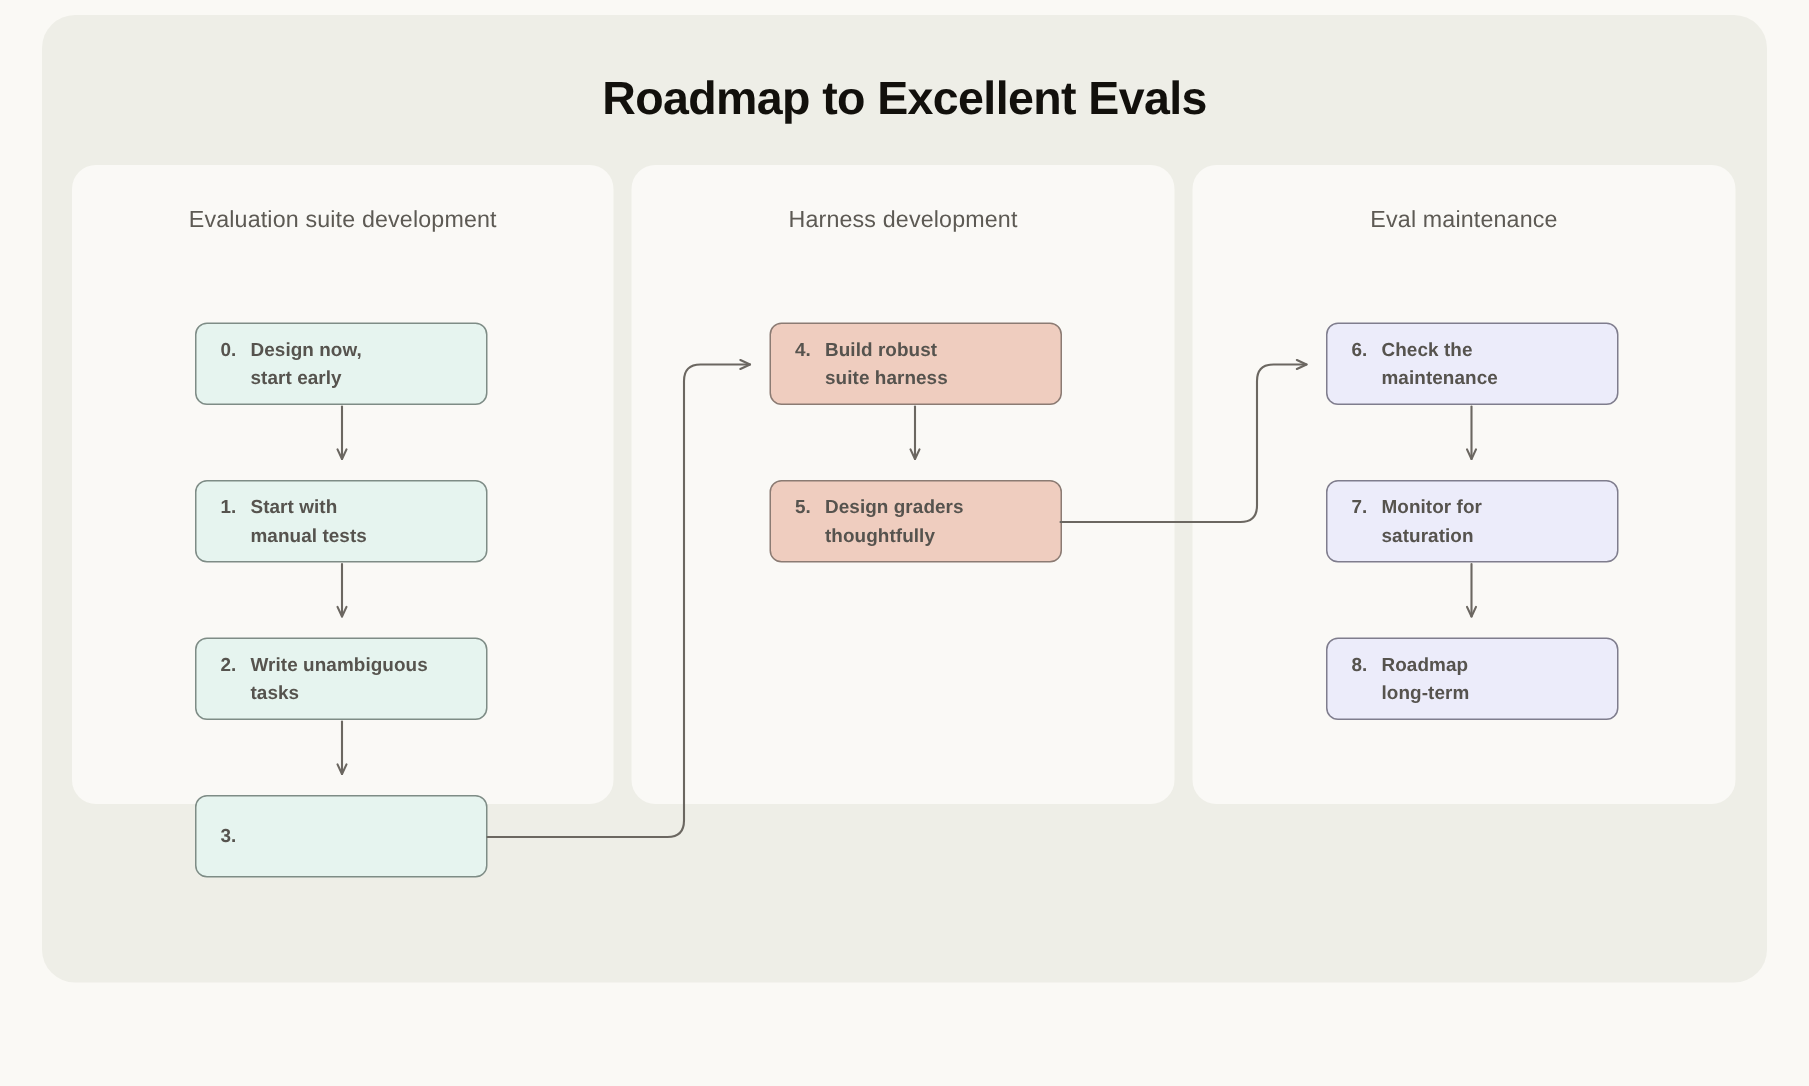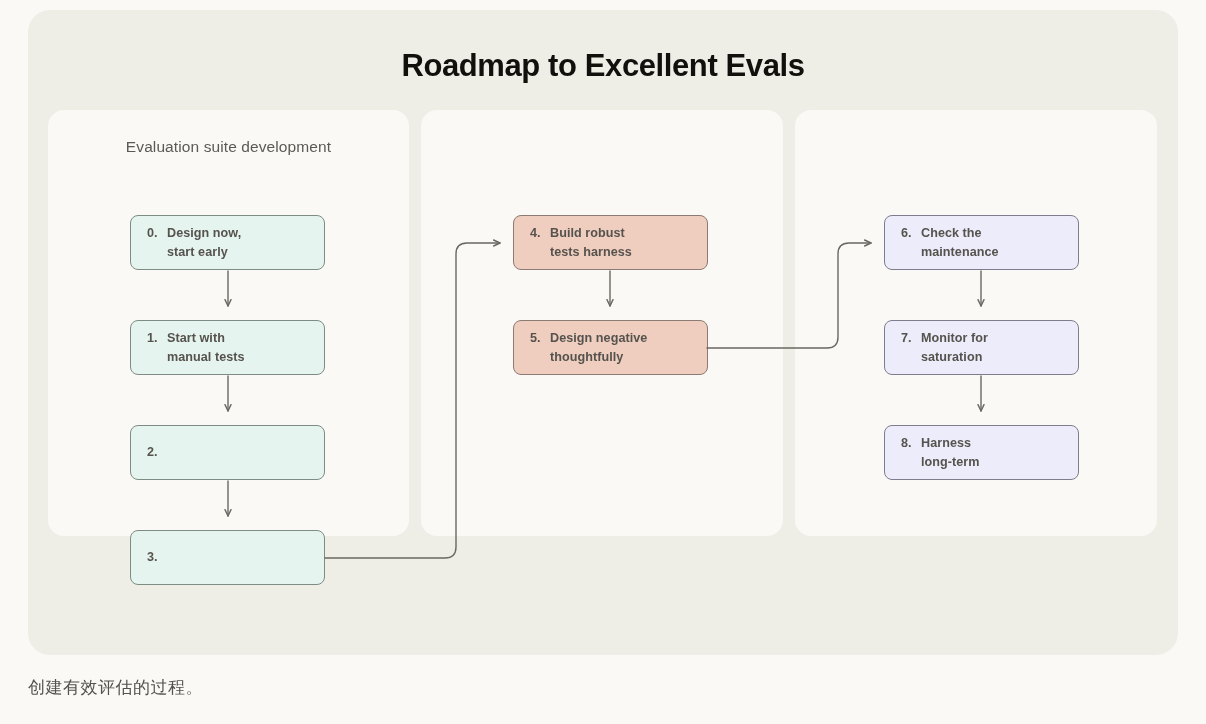--- a/index.html
+++ b/index.html
@@ -123,71 +123,75 @@
         <div class="node-inner">
           <span class="node-num">1.</span>
           <span class="node-label">Start with
 manual tests</span>
         </div>
       </div>
 
       <div class="node green" style="left:82px; top:315px;">
         <div class="node-inner">
           <span class="node-num">2.</span>
+          <span class="node-label">Write unambiguous
+tasks</span>
         </div>
       </div>
 
       <div class="node green" style="left:82px; top:420px;">
         <div class="node-inner">
           <span class="node-num">3.</span>
         </div>
       </div>
     </div>
 
     <div class="column-panel col-1">
+      <div class="column-header">Harness development</div>
 
       <div class="node pink" style="left:92px; top:105px;">
         <div class="node-inner">
           <span class="node-num">4.</span>
           <span class="node-label">Build robust
-tests harness</span>
+suite harness</span>
         </div>
       </div>
 
       <div class="node pink" style="left:92px; top:210px;">
         <div class="node-inner">
           <span class="node-num">5.</span>
-          <span class="node-label">Design negative
+          <span class="node-label">Design graders
 thoughtfully</span>
         </div>
       </div>
     </div>
 
     <div class="column-panel col-2">
+      <div class="column-header">Eval maintenance</div>
 
       <div class="node lavender" style="left:89px; top:105px;">
         <div class="node-inner">
           <span class="node-num">6.</span>
           <span class="node-label">Check the
 maintenance</span>
         </div>
       </div>
 
       <div class="node lavender" style="left:89px; top:210px;">
         <div class="node-inner">
           <span class="node-num">7.</span>
           <span class="node-label">Monitor for
 saturation</span>
         </div>
       </div>
 
       <div class="node lavender" style="left:89px; top:315px;">
         <div class="node-inner">
           <span class="node-num">8.</span>
-          <span class="node-label">Harness
+          <span class="node-label">Roadmap
 long-term</span>
         </div>
       </div>
     </div>
   </div>
 
   <svg class="edges" viewBox="0 0 1206 724">
     <defs>
       <marker id="arw" markerWidth="9" markerHeight="9" refX="7.4" refY="4" orient="auto" markerUnits="userSpaceOnUse">
         <path d="M1,1 L7.4,4 L1,7" fill="none" stroke="#6b6761" stroke-width="1.4" stroke-linecap="round" stroke-linejoin="round"></path>
@@ -198,14 +202,13 @@
       <path d="M228,376 L228,411" marker-end="url(#arw)"></path>
       <path d="M228,481 L228,516" marker-end="url(#arw)"></path>
       <path d="M325,558 L445,558 Q456,558 456,547 L456,254 Q456,243 467,243 L500,243" marker-end="url(#arw)"></path>
       <path d="M610,271 L610,306" marker-end="url(#arw)"></path>
       <path d="M707,348 L827,348 Q838,348 838,337 L838,254 Q838,243 849,243 L871,243" marker-end="url(#arw)"></path>
       <path d="M981,271 L981,306" marker-end="url(#arw)"></path>
       <path d="M981,376 L981,411" marker-end="url(#arw)"></path>
     </g>
   </svg>
 
-  <div class="caption">创建有效评估的过程。</div>
 </div>
 
 </body></html>

